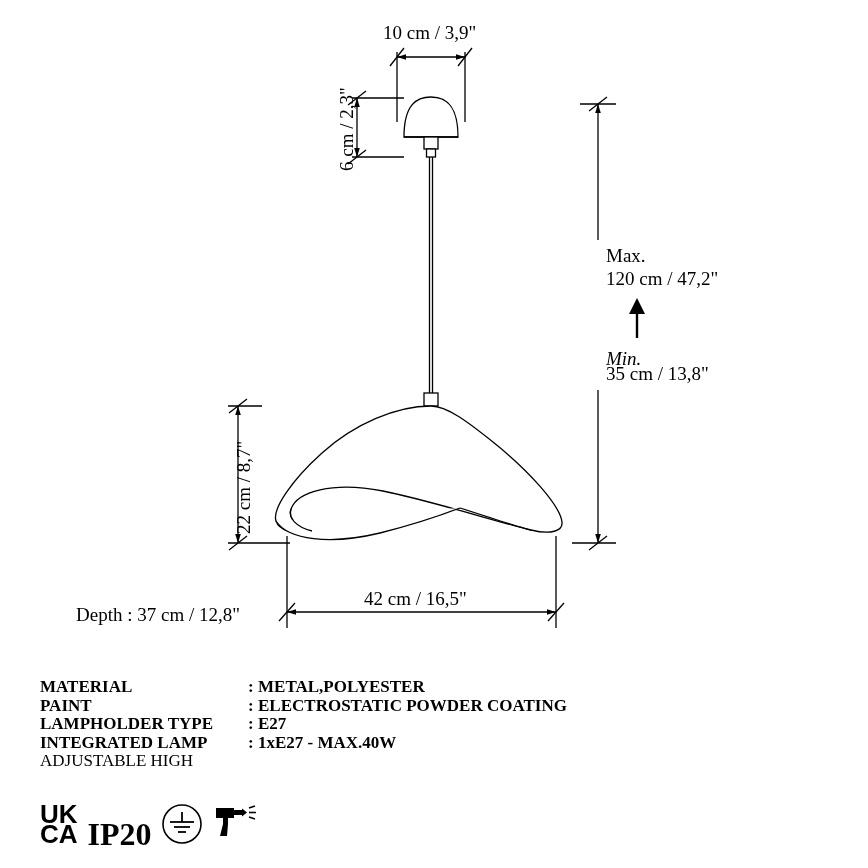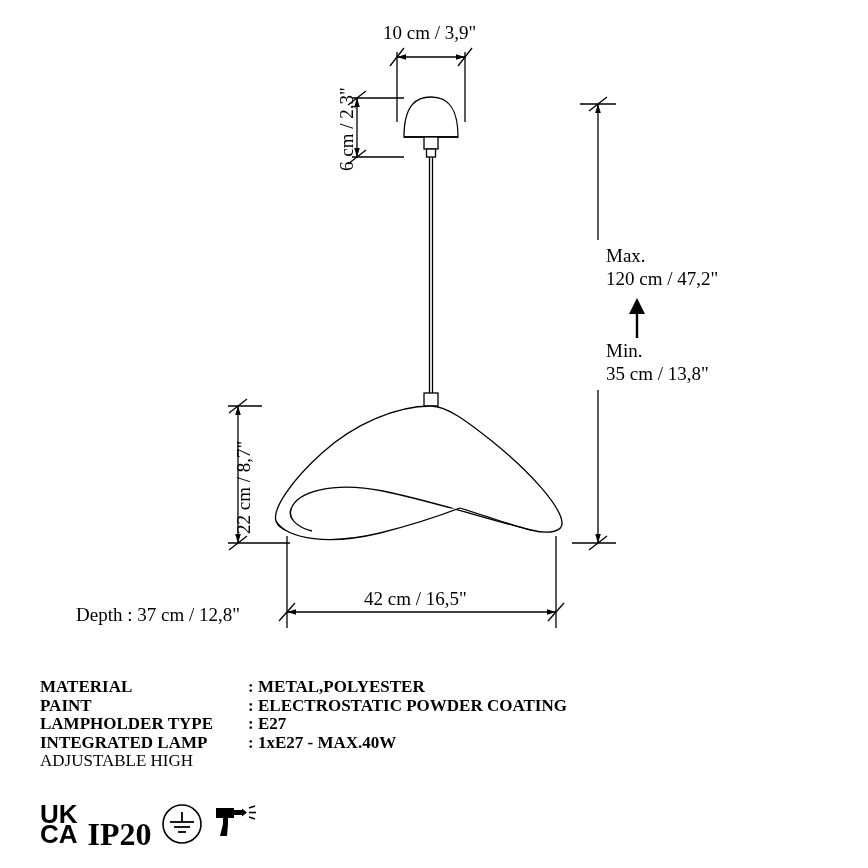--- a/index.html
+++ b/index.html
@@ -39,21 +39,21 @@
     transform: rotate(-90deg);
     transform-origin: 0 0;
   }
   #lbl-shade-height {
     left: 233px; top: 534px;
     transform: rotate(-90deg);
     transform-origin: 0 0;
   }
   #lbl-max-1 { left: 606px; top: 245px; }
   #lbl-max-2 { left: 606px; top: 268px; }
-  #lbl-min-1 { left: 606px; top: 340px; }
+  #lbl-min-1 { left: 606px; top: 348px; font-style: italic; }
   #lbl-min-2 { left: 606px; top: 363px; }
   #lbl-bottom-width { left: 364px; top: 588px; }
   #lbl-depth { left: 76px; top: 604px; }
 
   #specs {
     position: absolute;
     left: 40px;
     top: 678px;
     font-family: "Liberation Serif", serif;
     font-weight: bold;

